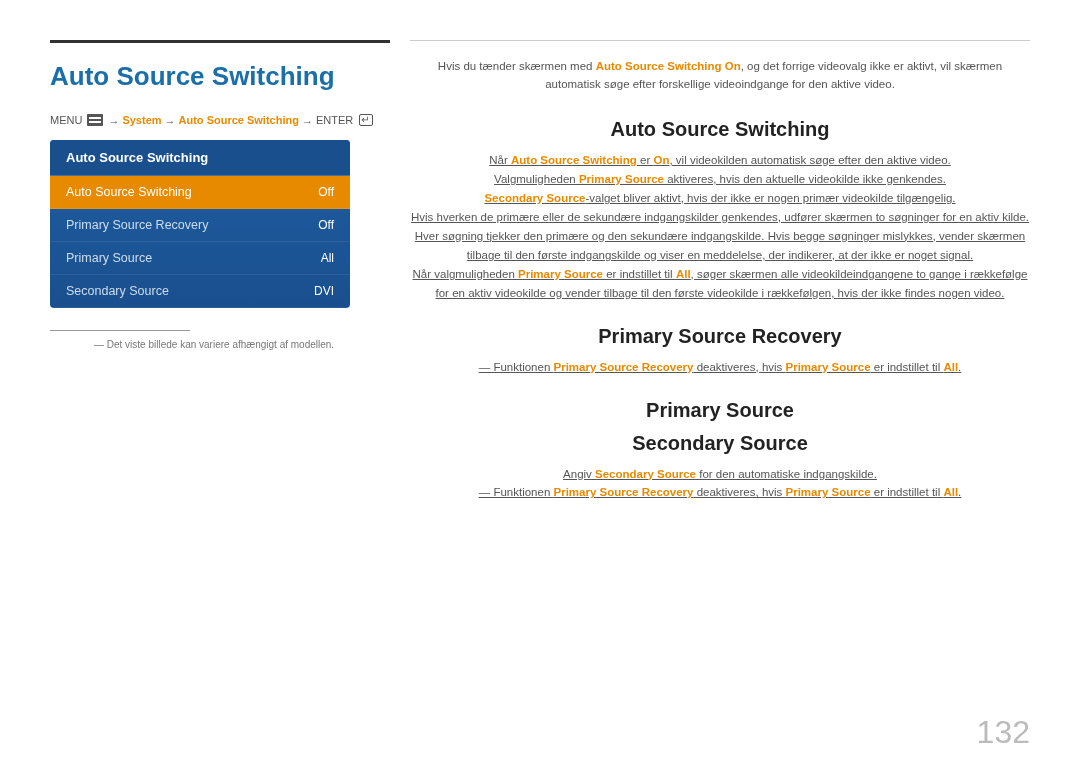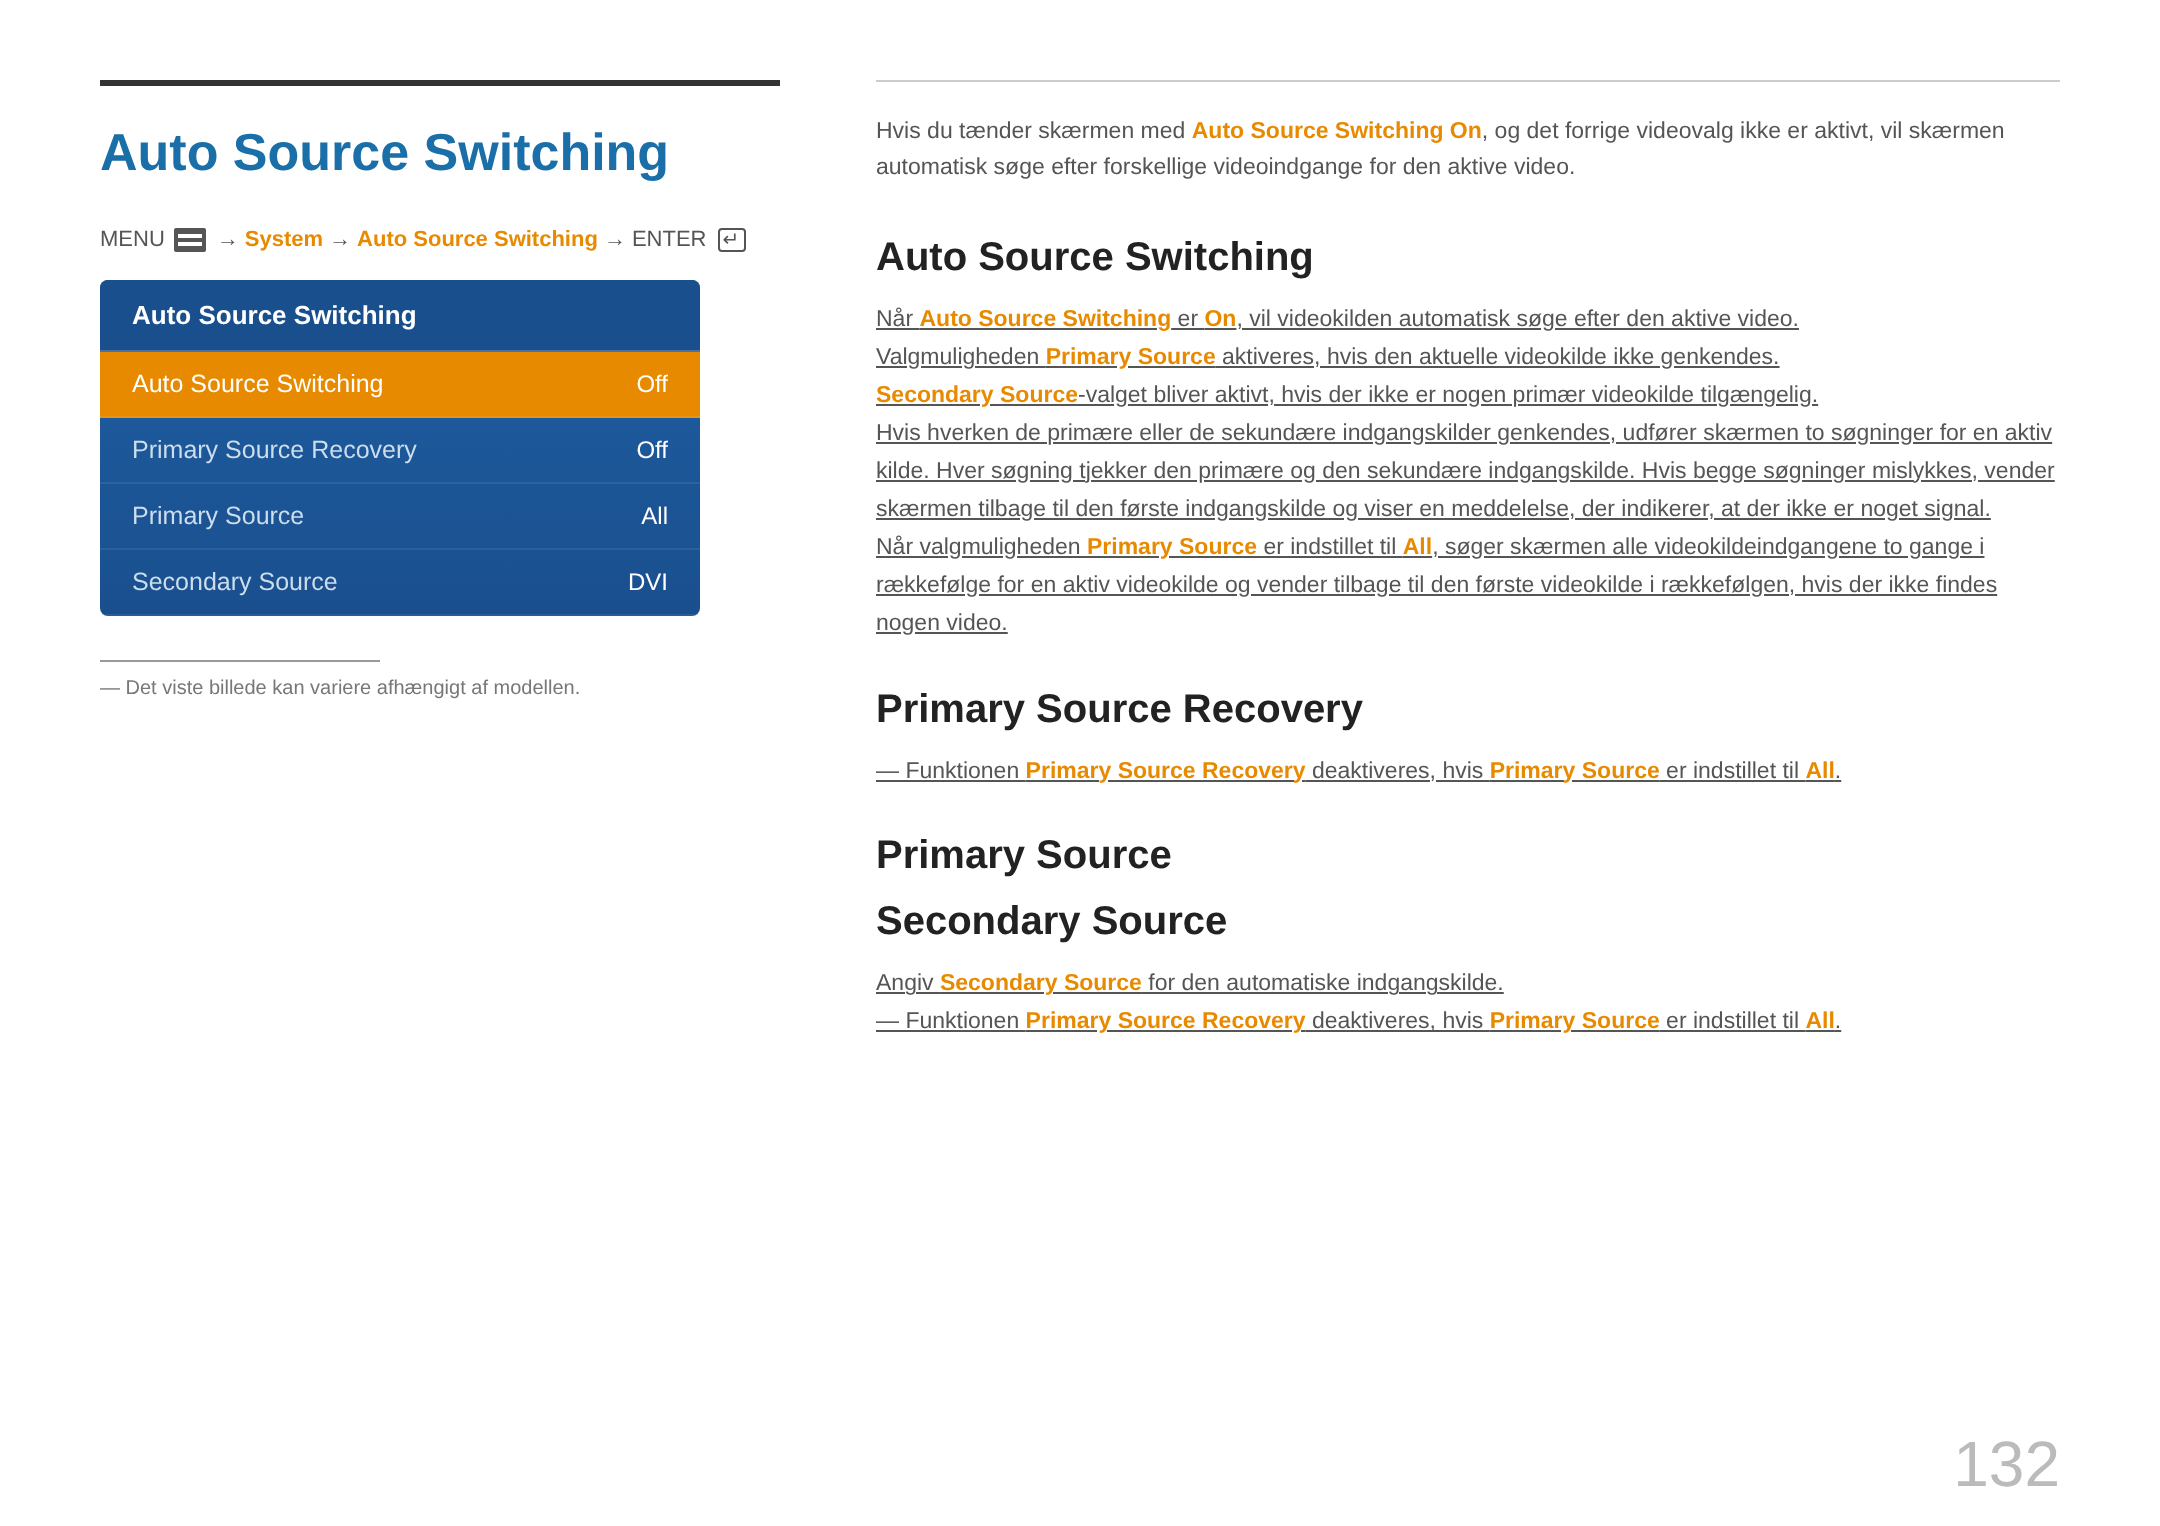--- a/index.html
+++ b/index.html
@@ -12,21 +12,21 @@
       overflow: hidden;
       position: relative;
     }
 
     .page {
       width: 1080px;
       height: 728px;
       padding: 40px 50px 30px 50px;
       display: flex;
       flex-direction: row;
-      gap: 48px;
+      gap: 20px;
     }
 
     
     .left-col {
       width: 340px;
       flex-shrink: 0;
     }
 
     .top-line {
       width: 100%;
@@ -134,26 +134,28 @@
     .footnote-line {
       width: 140px;
       height: 1px;
       background: #999;
       margin: 22px 0 8px 0;
     }
 
     .footnote {
       font-size: 10px;
       color: #777;
+      margin-left: 44px;
     }
 
     
     .right-col {
       flex: 1;
       padding-top: 0;
+      text-align: center;
     }
 
     .top-line-right {
       width: 100%;
       height: 1px;
       background: #ccc;
       margin-bottom: 16px;
     }
 
     .intro-text {

